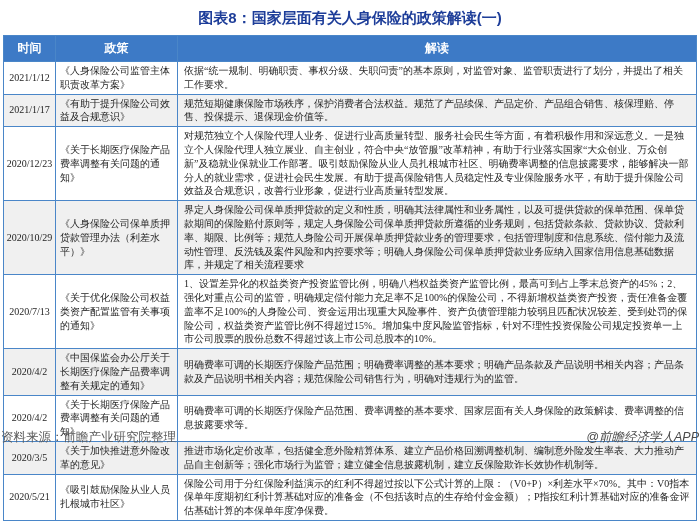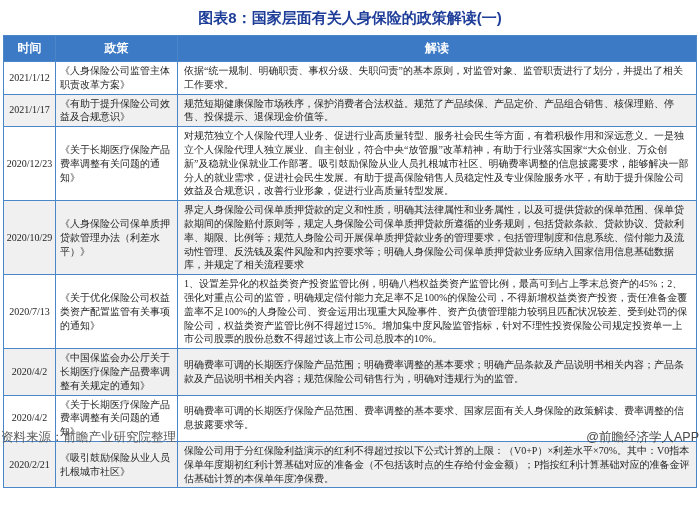--- a/index.html
+++ b/index.html
@@ -40,21 +40,21 @@
   td.date{text-align:center;white-space:nowrap;padding:2px 1px;}
   td.policy{padding:2px 4px;text-align:left;}
   td.interp{padding:2px 6px;text-align:left;}
   .footer{
     position:absolute;left:0;right:0;bottom:4px;
     display:flex;justify-content:space-between;align-items:center;
     padding:0 1px;font-size:12.5px;color:#595959;
     font-family:"Liberation Sans","DejaVu Sans",sans-serif;
     z-index:1;
   }
-  .footer .credit{color:#4a4a4a;}
+  .footer .credit{color:#4a4a4a;font-style:italic;}
   
   .watermarks{position:absolute;inset:0;z-index:0;pointer-events:none;overflow:hidden;}
   .wm-text{
     position:absolute;transform:rotate(-20deg);
     font-size:30px;color:#7a7a7a;opacity:0.07;white-space:nowrap;
     font-family:"Liberation Sans","DejaVu Sans",sans-serif;font-weight:bold;
   }
   .wm-logo{
     position:absolute;width:150px;height:150px;border-radius:50%;
     border:7px solid rgba(60,60,60,0.06);
@@ -124,21 +124,26 @@
     <td class="date">2020/4/2</td>
     <td class="policy">《中国保监会办公厅关于长期医疗保险产品费率调整有关规定的通知》</td>
     <td class="interp">明确费率可调的长期医疗保险产品范围；明确费率调整的基本要求；明确产品条款及产品说明书相关内容；产品条款及产品说明书相关内容；规范保险公司销售行为，明确对违规行为的监管。</td>
   </tr>
           <tr>
     <td class="date">2020/4/2</td>
     <td class="policy">《关于长期医疗保险产品费率调整有关问题的通知》</td>
     <td class="interp">明确费率可调的长期医疗保险产品范围、费率调整的基本要求、国家层面有关人身保险的政策解读、费率调整的信息披露要求等。</td>
   </tr>
           <tr>
-    <td class="date">2020/2/21</td>
+    <td class="date">2020/3/5</td>
+    <td class="policy">《关于加快推进意外险改革的意见》</td>
+    <td class="interp">推进市场化定价改革，包括健全意外险精算体系、建立产品价格回溯调整机制、编制意外险发生率表、大力推动产品自主创新等；强化市场行为监管；建立健全信息披露机制，建立反保险欺诈长效协作机制等。</td>
+  </tr>
+          <tr>
+    <td class="date">2020/5/21</td>
     <td class="policy">《吸引鼓励保险从业人员扎根城市社区》</td>
     <td class="interp">保险公司用于分红保险利益演示的红利不得超过按以下公式计算的上限：（V0+P）×利差水平×70%。其中：V0指本保单年度期初红利计算基础对应的准备金（不包括该时点的生存给付金金额）；P指按红利计算基础对应的准备金评估基础计算的本保单年度净保费。</td>
   </tr>
         </tbody>
     </table>
   </div>
 
   <div class="footer">
     <span class="source">资料来源：前瞻产业研究院整理</span>
     <span class="credit">@前瞻经济学人APP</span>

